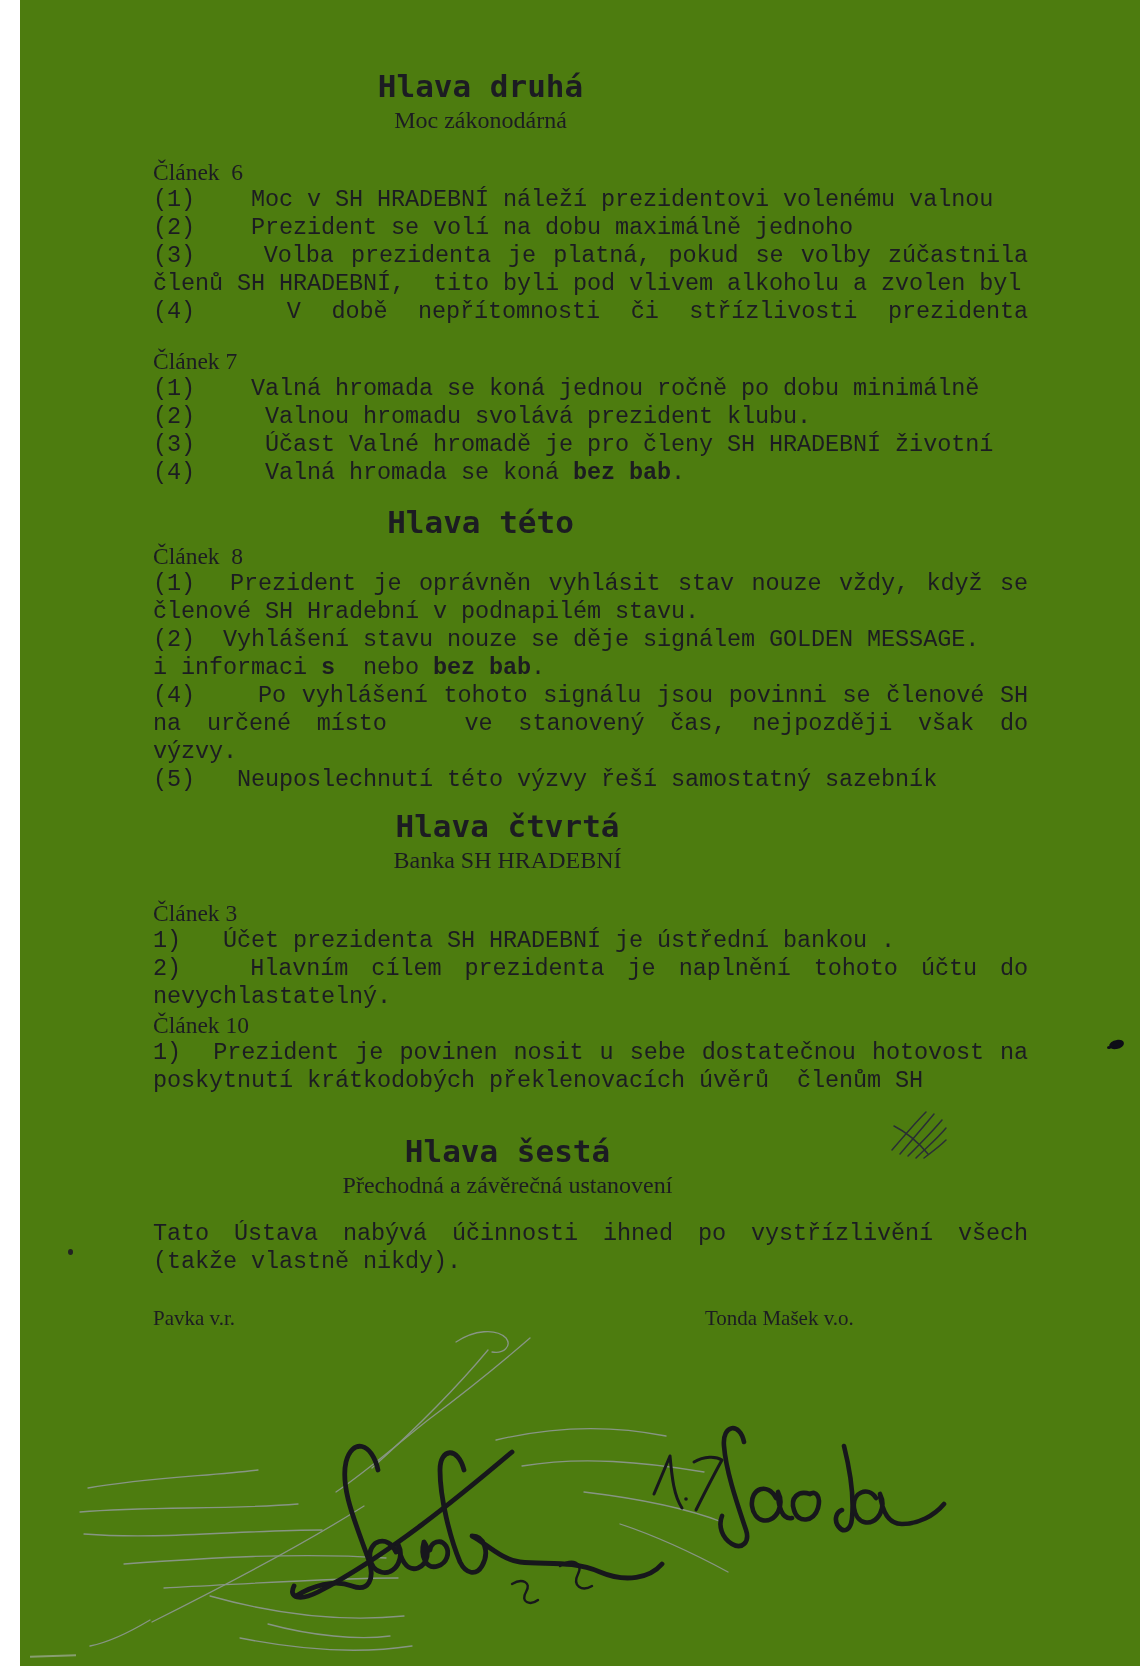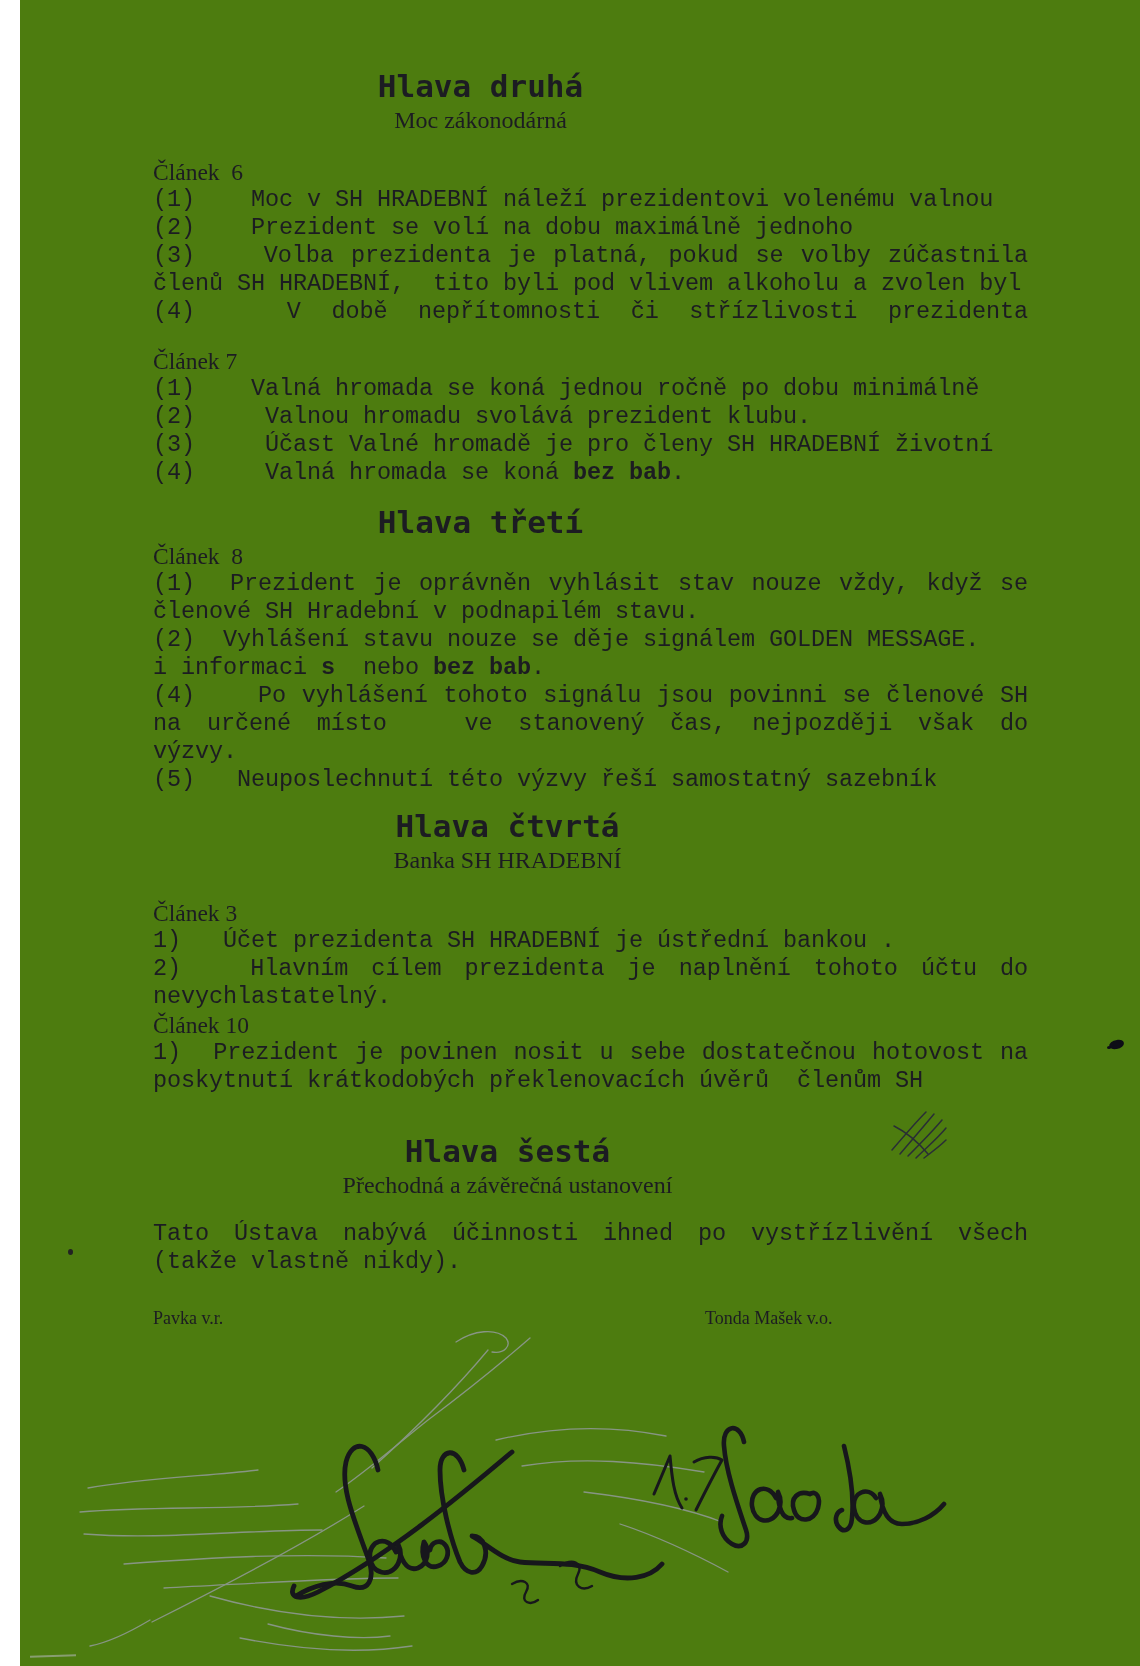--- a/index.html
+++ b/index.html
@@ -16,21 +16,21 @@
   .sub{font-size:24px;line-height:28px;text-align:center;white-space:nowrap;}
   .hwrap{width:875px;margin-left:-110px;}
   .hwrap2{width:875px;margin-left:-83px;}
   .label{font-size:23.5px;line-height:28px;}
   .line{font-size:23.5px;line-height:28px;letter-spacing:-0.1px;height:28px;overflow:hidden;font-family:Liberation Mono, monospace;}
   .j{text-align:justify;text-align-last:justify;text-justify:inter-word;}
   .b{font-weight:bold;}
   .mt24{margin-top:24px}.mt21{margin-top:21px}.mt15{margin-top:15px}
   .mt12{margin-top:12px}.mt25{margin-top:25px}.mt36{margin-top:36px}
   .mt28{margin-top:28px}
-  .sigrow{position:relative;font-size:18px;line-height:28px;height:28px;}
+  .sigrow{position:relative;font-size:21px;line-height:28px;height:28px;}
   .sig-right{position:absolute;left:552px;top:0;white-space:nowrap;}
   .overlay{position:absolute;pointer-events:none;}
   .pencil{stroke:#9b9eac;stroke-width:1.3;fill:none;stroke-linecap:round;opacity:.75;}
   .ink{stroke:#17171c;fill:none;stroke-linecap:round;stroke-linejoin:round;}
   .scratchink{stroke:#26263a;stroke-width:1.5;fill:none;stroke-linecap:round;opacity:.9;}
   .blot{position:absolute;left:1089px;top:1040px;width:15px;height:9px;background:#0d0d16;
     border-radius:60% 40% 55% 45%;transform:rotate(-8deg);}
   .blot2{position:absolute;left:1087px;top:1046px;width:4px;height:3px;background:#0d0d16;border-radius:50%;}
   .dot{position:absolute;left:48px;top:1249px;width:5px;height:6px;background:#222;border-radius:50%;}
   .speck{position:absolute;left:10px;top:1655px;width:46px;height:2px;background:#b9b9c2;
@@ -54,21 +54,21 @@
     <div class="line">členů SH HRADEBNÍ,&nbsp; tito byli pod vlivem alkoholu a zvolen byl Pavka.</div>
     <div class="line j">(4)&nbsp;&nbsp;&nbsp;V době nepřítomnosti či střízlivosti prezidenta rozhodují o veškerých věcech</div>
 
     <div class="label mt21">Článek 7</div>
     <div class="line">(1)&nbsp;&nbsp;&nbsp;&nbsp;Valná hromada se koná jednou ročně po dobu minimálně tří dnů.</div>
     <div class="line">(2)&nbsp;&nbsp;&nbsp;&nbsp;&nbsp;Valnou hromadu svolává prezident klubu.</div>
     <div class="line">(3)&nbsp;&nbsp;&nbsp;&nbsp;&nbsp;Účast Valné hromadě je pro členy SH HRADEBNÍ životní nutností.</div>
     <div class="line"><span>(4)&nbsp;&nbsp;&nbsp;&nbsp;&nbsp;Valná hromada se koná </span><span class="b">bez bab</span><span>.</span></div>
 
     <div class="hwrap mt15">
-      <div class="h1">Hlava třetí</div>
+      <div class="h1">Hlava této</div>
     </div>
 
     <div class="label">Článek&nbsp; 8</div>
     <div class="line j">(1)&nbsp;&nbsp;Prezident je oprávněn vyhlásit stav nouze vždy, když se sejdou minimálně tři</div>
     <div class="line">členové SH Hradební v podnapilém stavu.</div>
     <div class="line">(2)&nbsp;&nbsp;Vyhlášení stavu nouze se děje signálem GOLDEN MESSAGE.</div>
     <div class="line"><span>i informaci </span><span class="b">s</span><span>&nbsp; nebo </span><span class="b">bez bab</span><span>.</span></div>
     <div class="line j">(4)&nbsp;&nbsp;&nbsp;&nbsp;Po vyhlášení tohoto signálu jsou povinni se členové SH HRADEBNÍ&nbsp; dostavit</div>
     <div class="line j">na určené místo&nbsp;&nbsp; ve stanovený čas, nejpozději však do šedesáti minut&nbsp; po obdržení</div>
     <div class="line">výzvy.</div>

